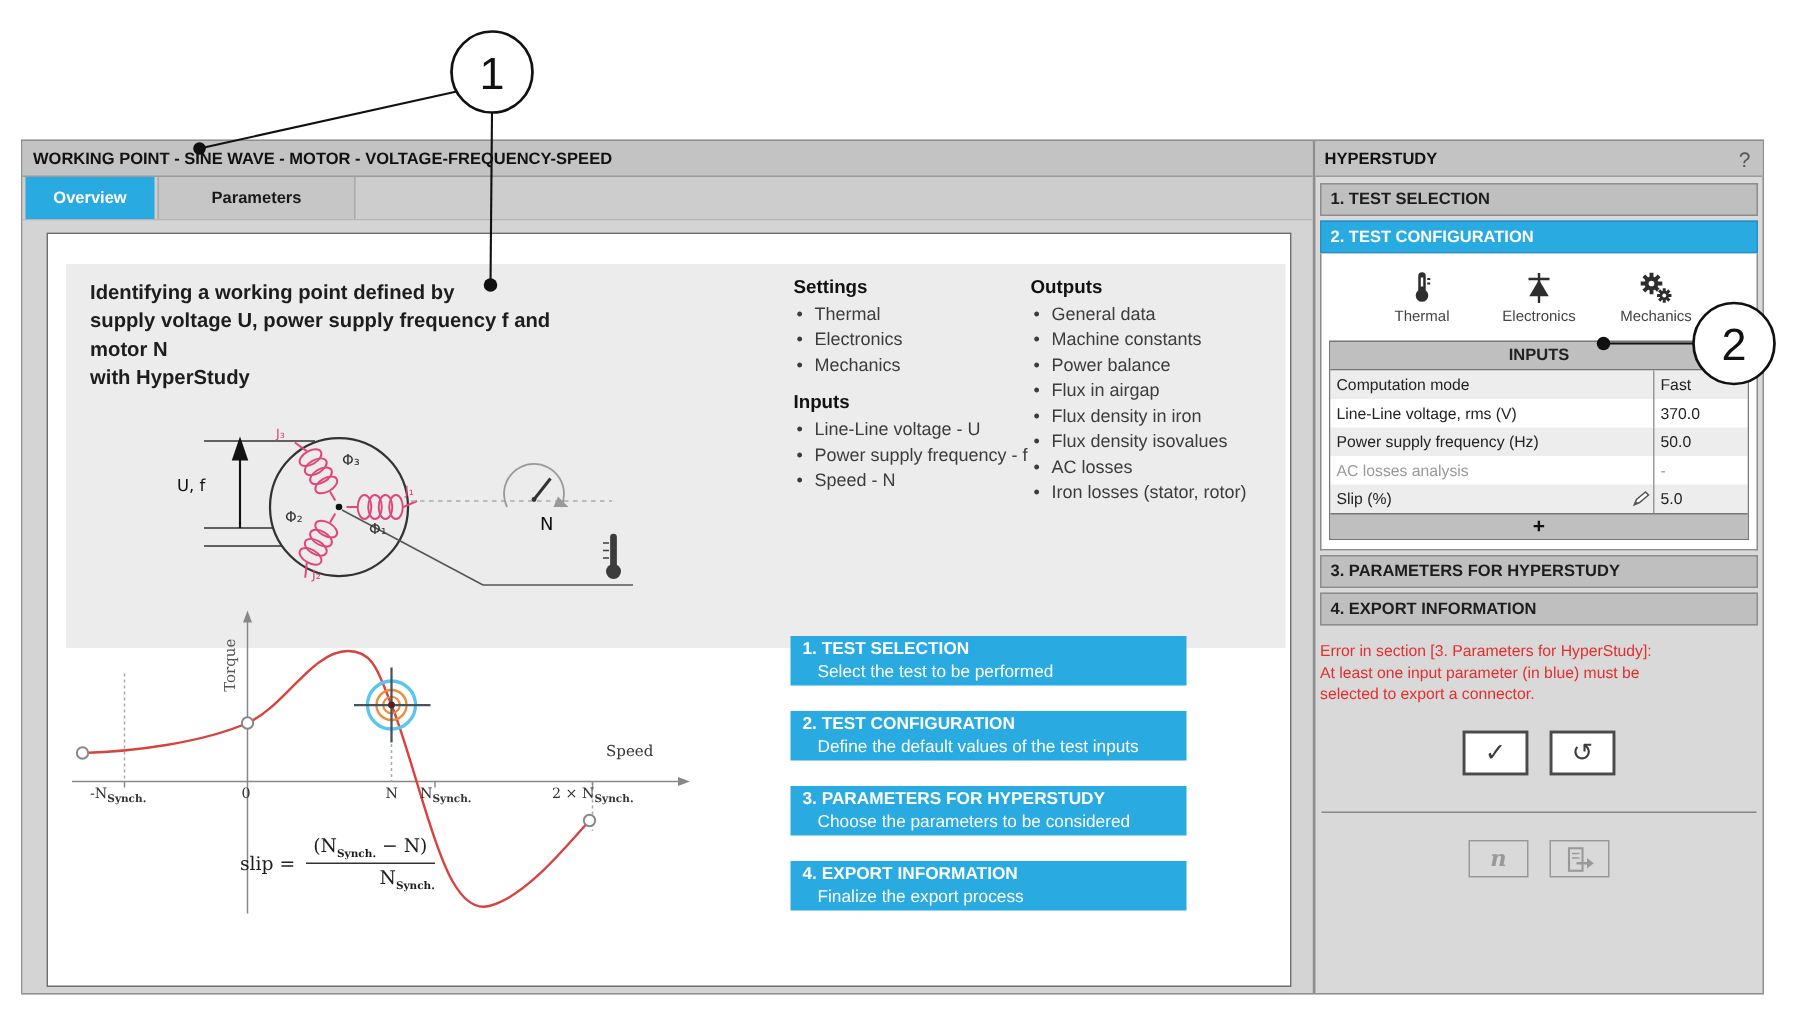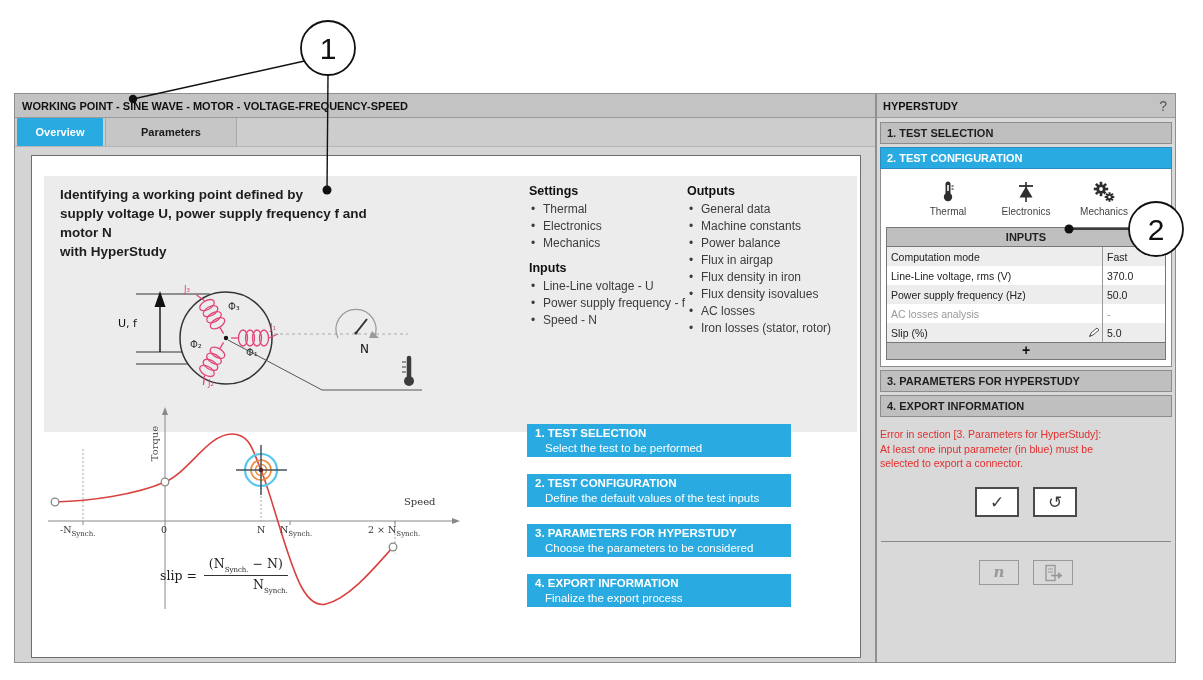--- a/index.html
+++ b/index.html
@@ -35,21 +35,21 @@
   .col-settings{left:445px;margin-left:40px;}
   .col-outputs{left:643px;}
   .col .gap{height:7px;}
   .motor-svg{position:absolute;left:66px;top:100px;}
   .motor-label{font-family:"DejaVu Sans",sans-serif;}
   
   .plot{position:absolute;left:8px;top:248px;width:440px;height:248px;}
   .plot svg{position:absolute;left:0;top:0;}
   .plot-label{position:absolute;font-family:"DejaVu Serif",serif;font-size:10px;color:#333;}
   .tick{position:absolute;top:120px;font-family:"DejaVu Serif",serif;font-size:9.5px;color:#333;white-space:nowrap;}
-  .tick sub, .slip-formula sub{font-size:7px;}
+  .tick sub, .slip-formula sub{font-size:7px;font-weight:bold;}
   .ylabel{left:92px;top:34px;transform:rotate(-90deg);transform-origin:center;width:44px;text-align:center;color:#555;}
   .xlabel{left:364px;top:92px;}
   .slip-formula{position:absolute;left:120px;top:152px;display:flex;align-items:center;gap:7px;
     font-family:"DejaVu Serif",serif;font-size:12.5px;color:#1d1d1d;}
   .frac{display:inline-block;text-align:right;}
   .frac .num{display:block;border-bottom:1px solid #333;padding:0 5px 1px 5px;}
   .frac .den{display:block;padding-top:1px;}
   
   .steps{position:absolute;left:495px;top:268px;width:264px;}
   .step{background:#29abe2;color:#fff;height:33px;margin-bottom:17px;padding:2px 0 0 8px;box-sizing:border-box;}

